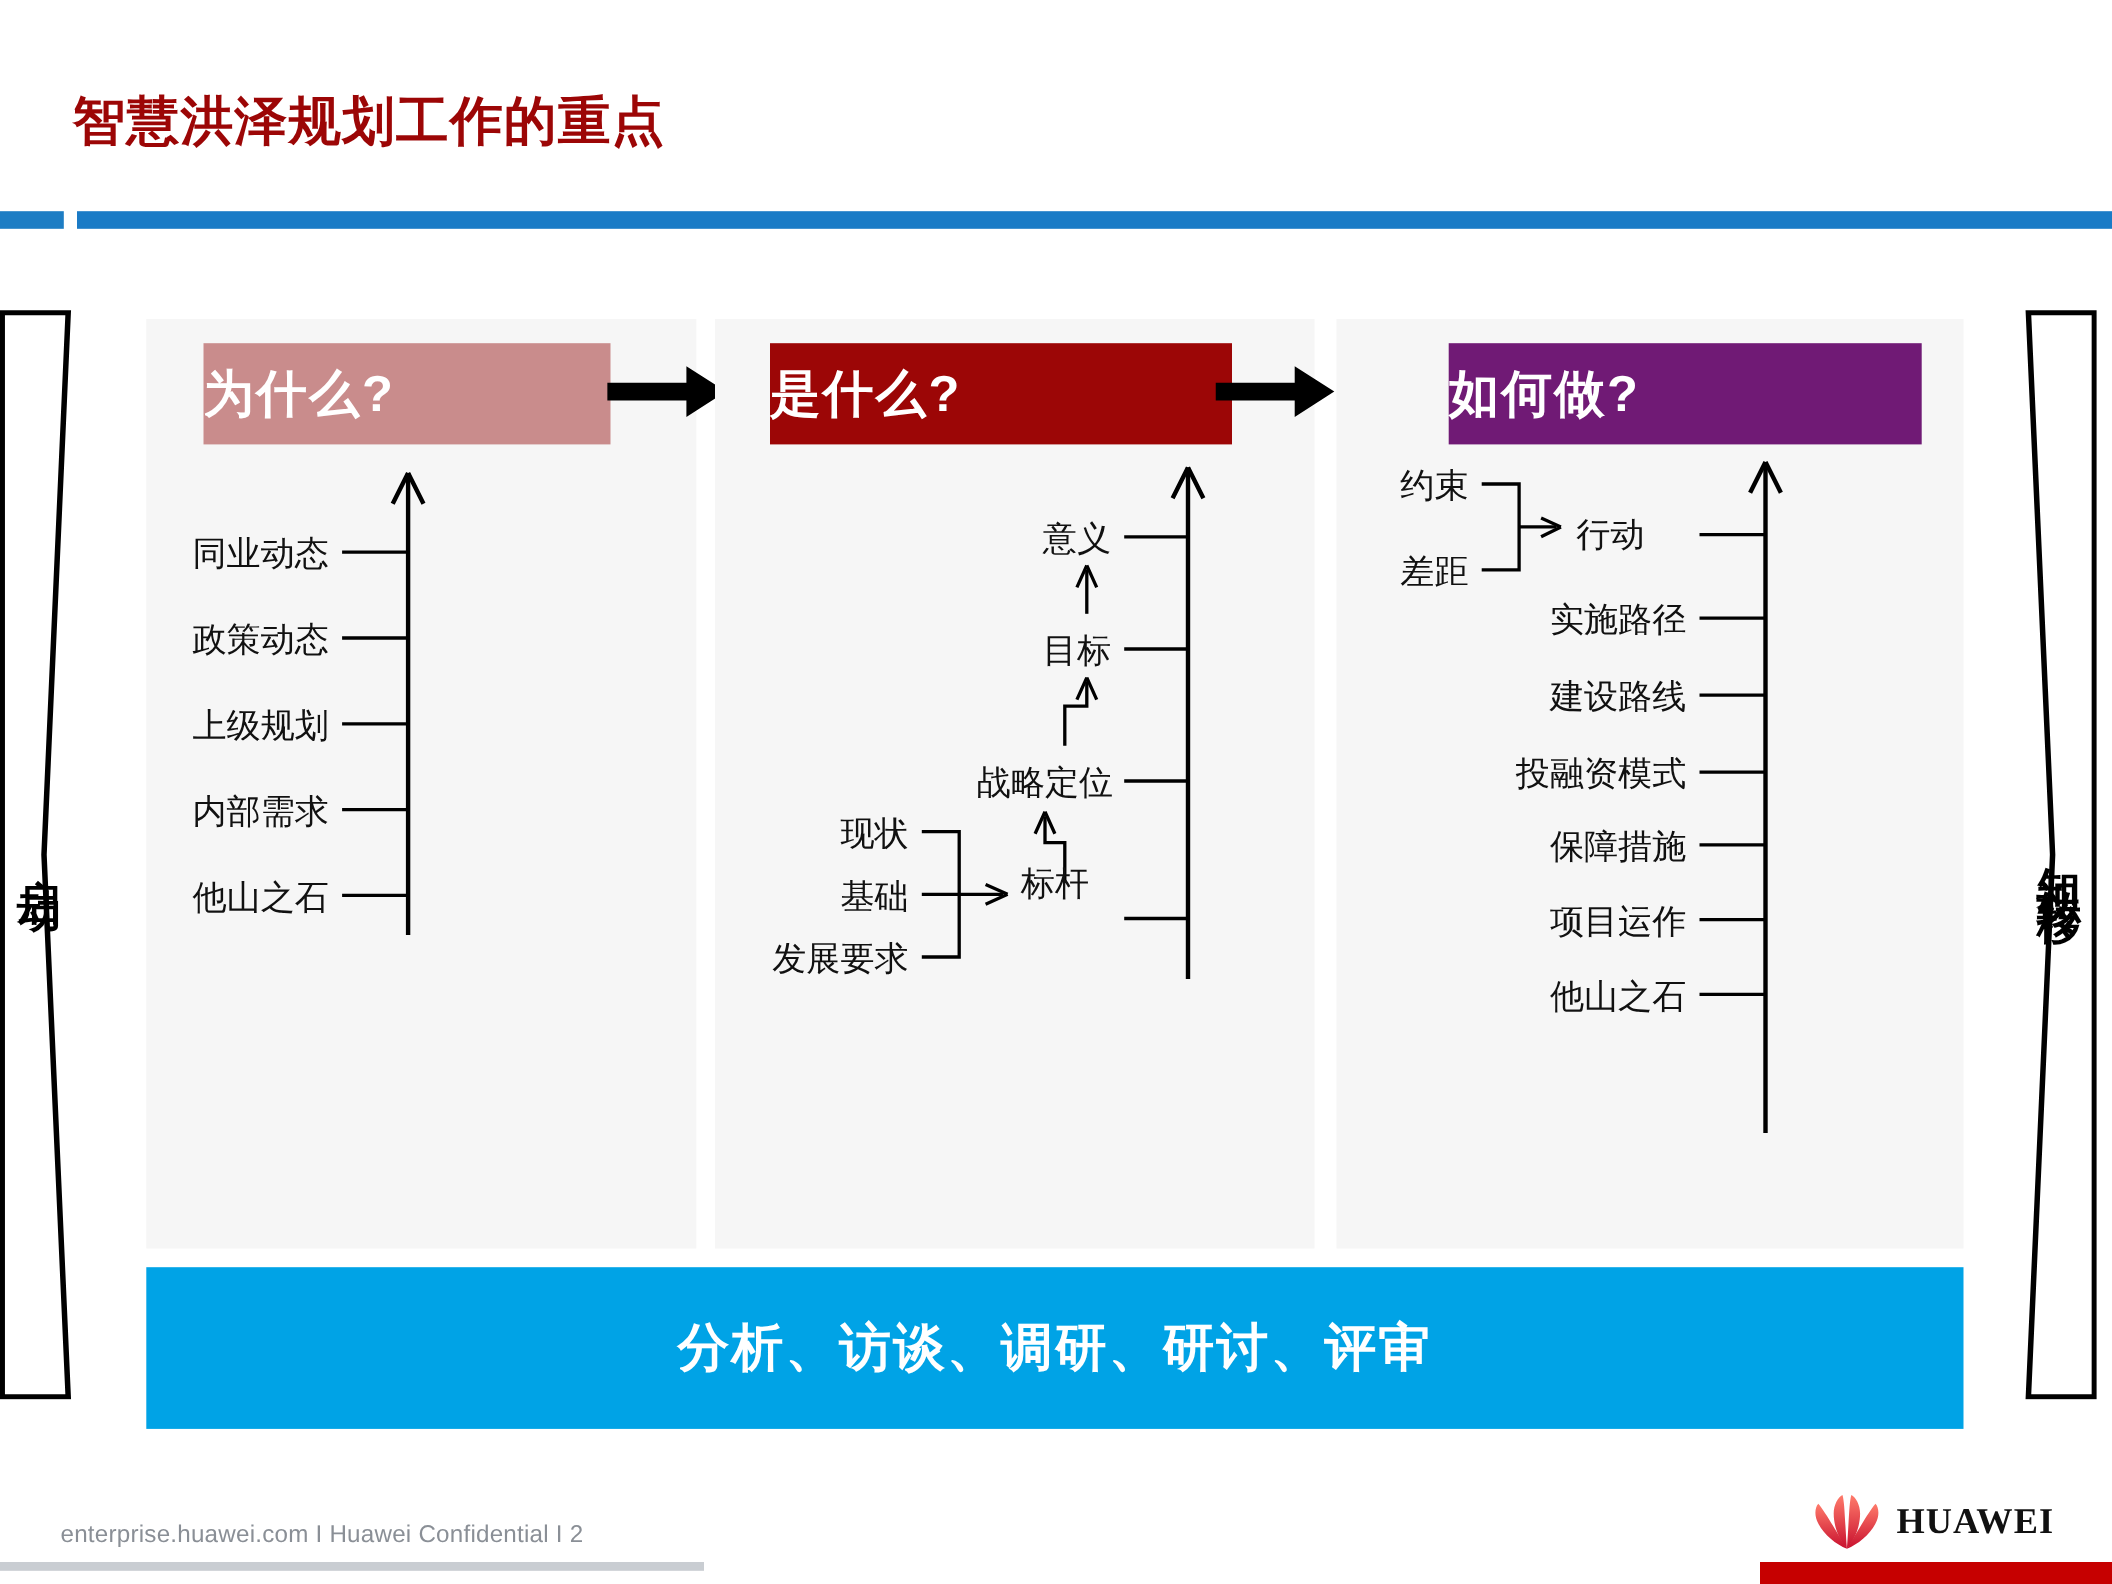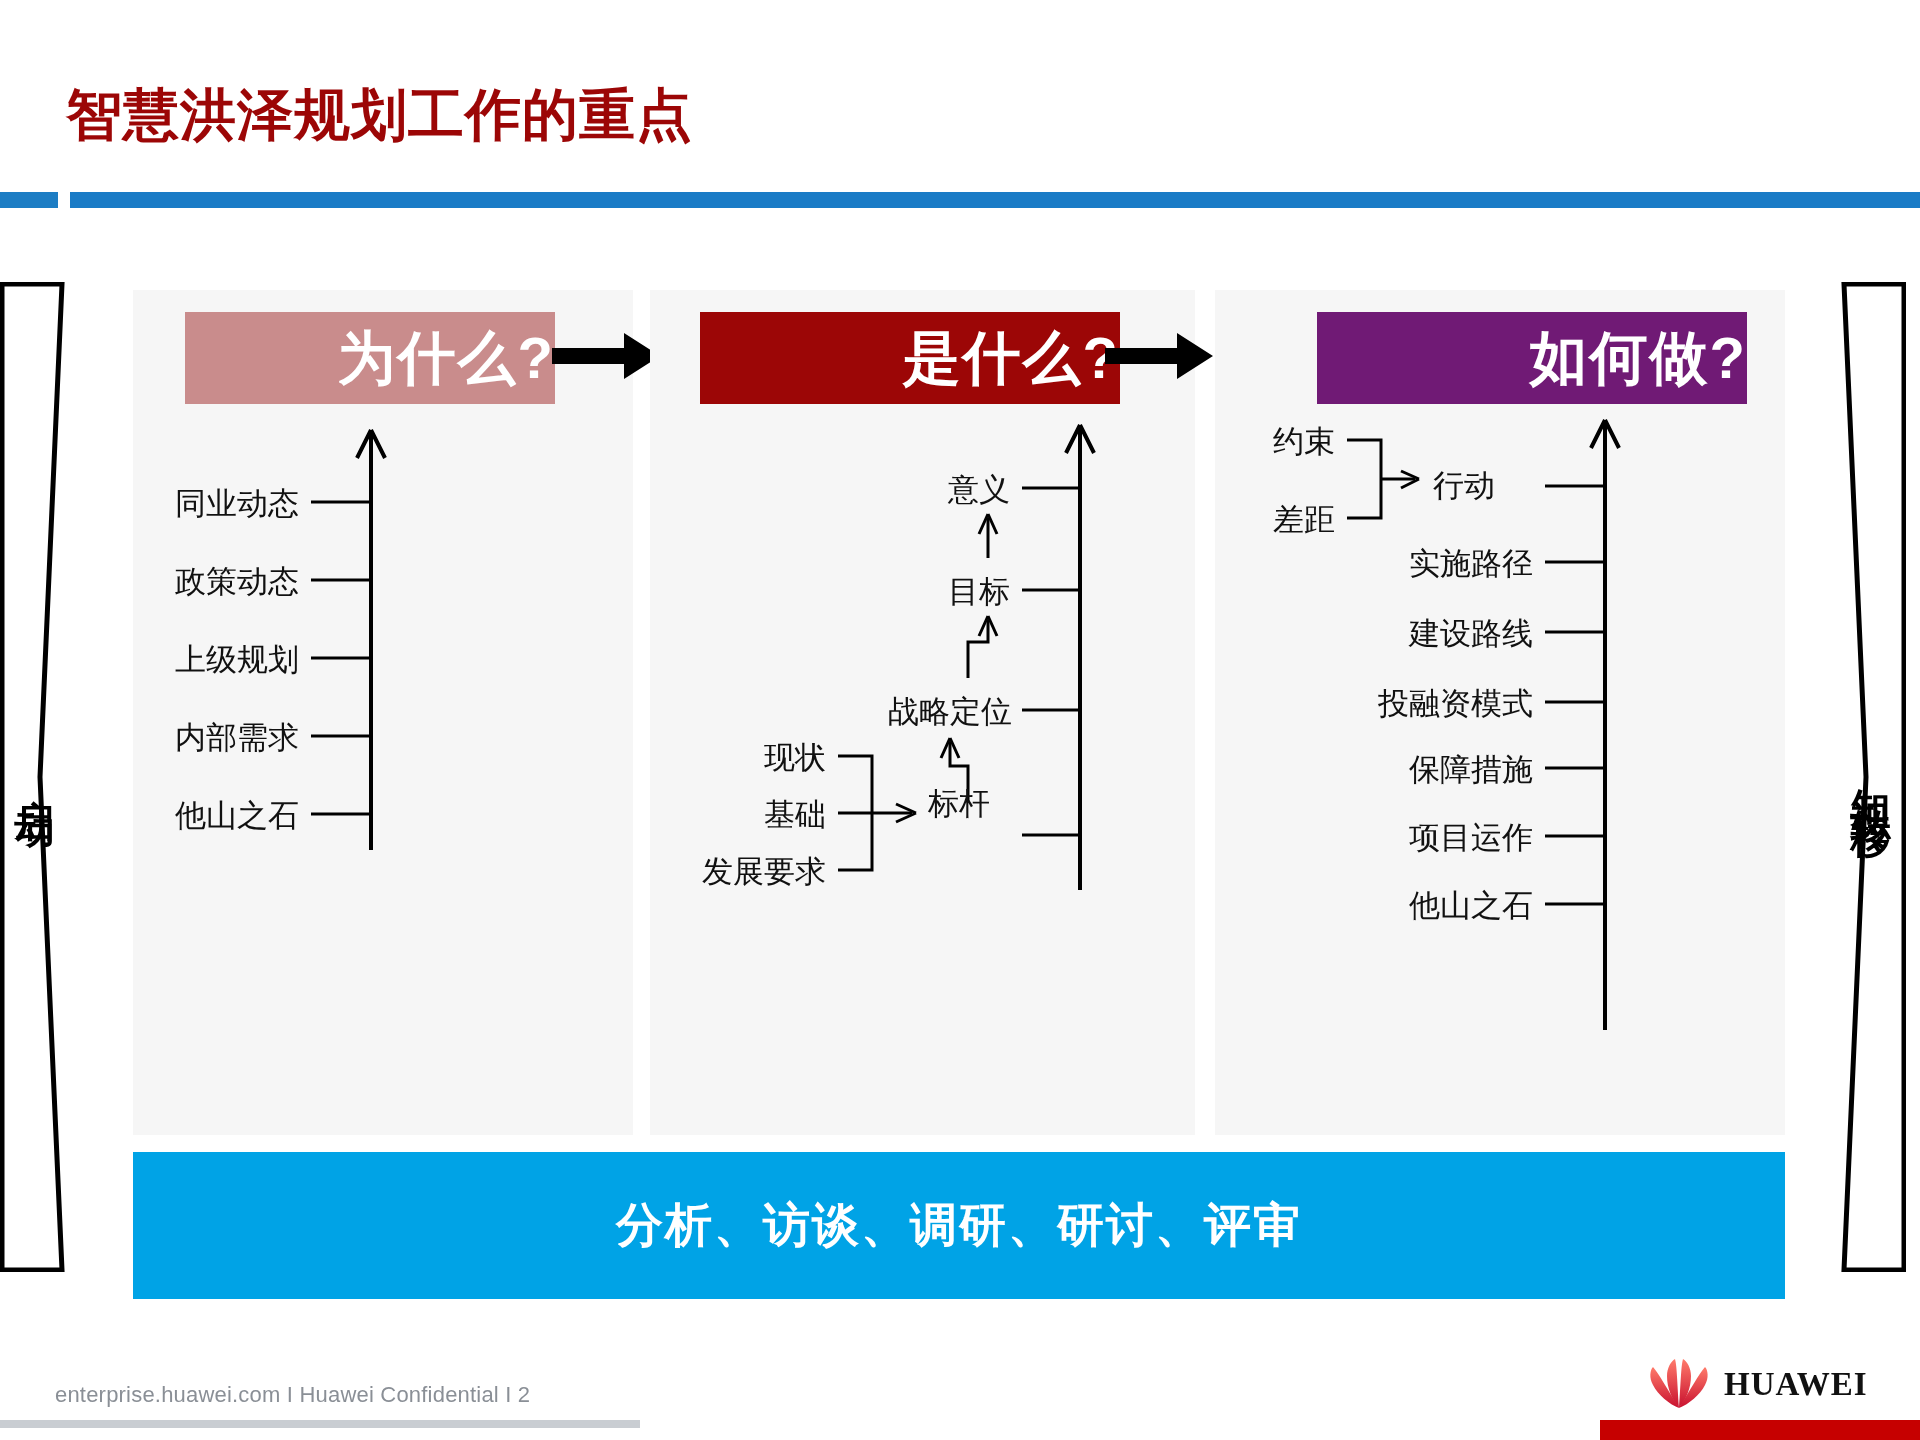--- a/index.html
+++ b/index.html
@@ -7,21 +7,21 @@
     width: 1920px; height: 1440px;
     background: #ffffff;
     font-family: "Liberation Sans", "DejaVu Sans", sans-serif;
     overflow: hidden;
   }
   #slide { position: relative; width: 1920px; height: 1440px; background:#fff; }
 
   
   .title {
     position: absolute; left: 66px; top: 78px;
-    font-size: 56px; font-weight: bold; letter-spacing: 1px;
+    font-size: 48px; font-weight: bold; letter-spacing: 1px;
     color: #9C0606; white-space: nowrap;
   }
   .rule-left {
     position: absolute; left: 0; top: 192px;
     width: 58px; height: 16px; background: #1D7DC4;
   }
   .rule-main {
     position: absolute; left: 70px; top: 192px;
     width: 1850px; height: 16px; background: #1A7BC6;
   }
@@ -45,22 +45,22 @@
   .panel {
     position: absolute; top: 290px; height: 845px;
     background: #F6F6F6;
   }
   .panel.p1 { left: 133px;  width: 500px; }
   .panel.p2 { left: 650px;  width: 545px; }
   .panel.p3 { left: 1215px; width: 570px; }
 
   .cap {
     position: absolute; top: 22px;
-    height: 92px; line-height: 92px; text-align: right;
-    color: #ffffff; font-size: 58px; font-weight: bold;
+    height: 92px; line-height: 92px; text-align: left;
+    color: #ffffff; font-size: 46px; font-weight: bold;
     letter-spacing: 2px;
   }
   .cap.c1 { left: 52px;  width: 370px; background: #C98C8C; }
   .cap.c2 { left: 50px;  width: 420px; background: #9C0606; }
   .cap.c3 { left: 102px; width: 430px; background: #701a75; }
 
   
   .bigarrow { position: absolute; top: 325px; }
   .bigarrow.a1 { left: 552px; }
   .bigarrow.a2 { left: 1105px; }

